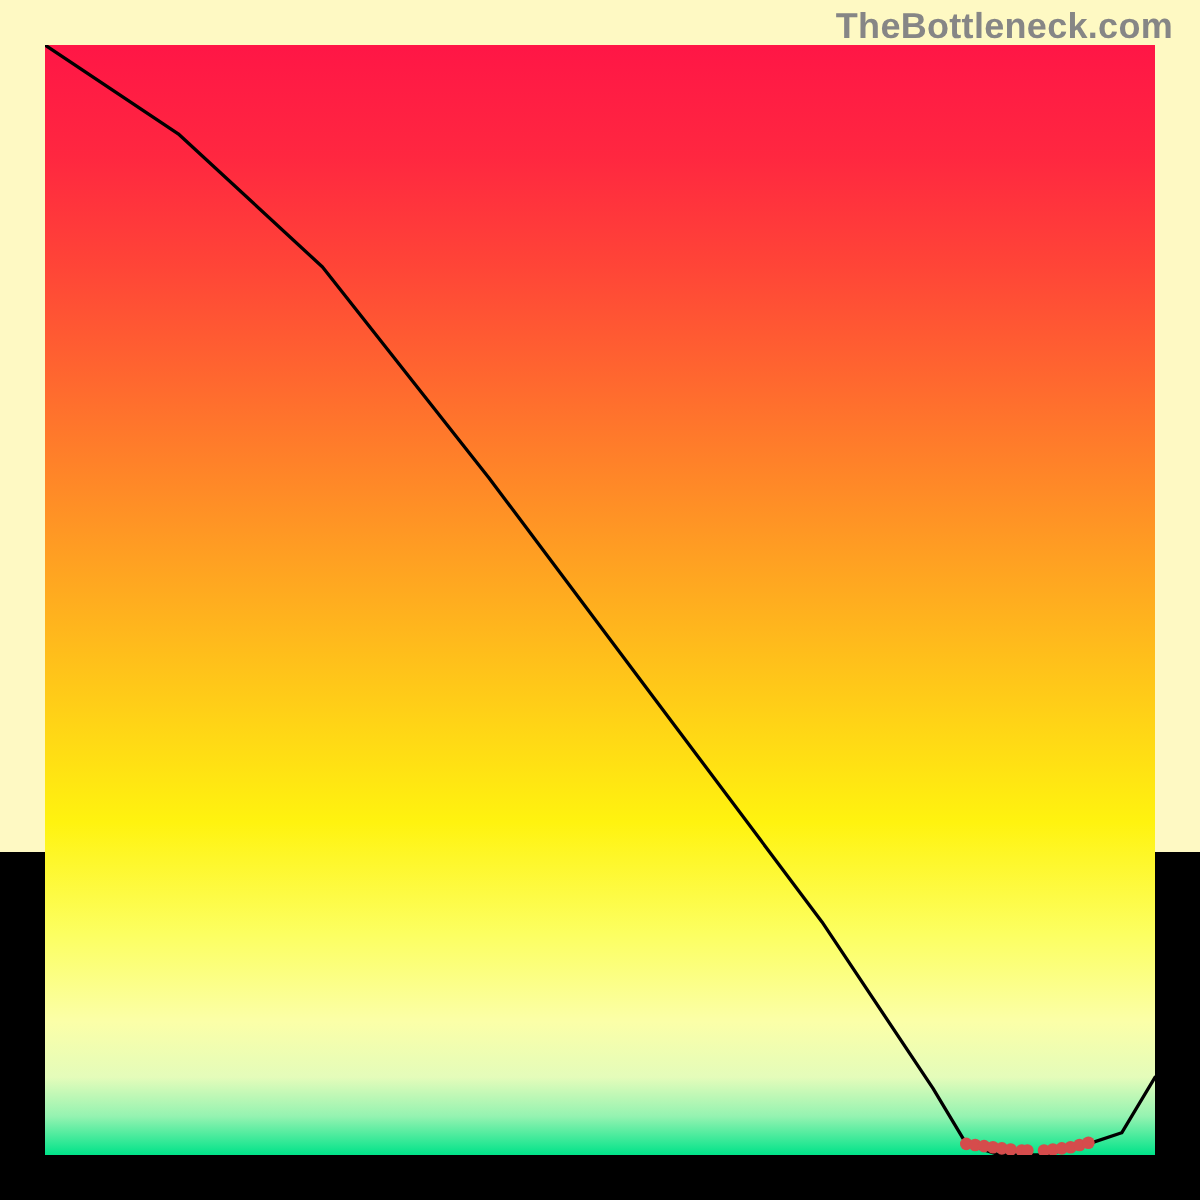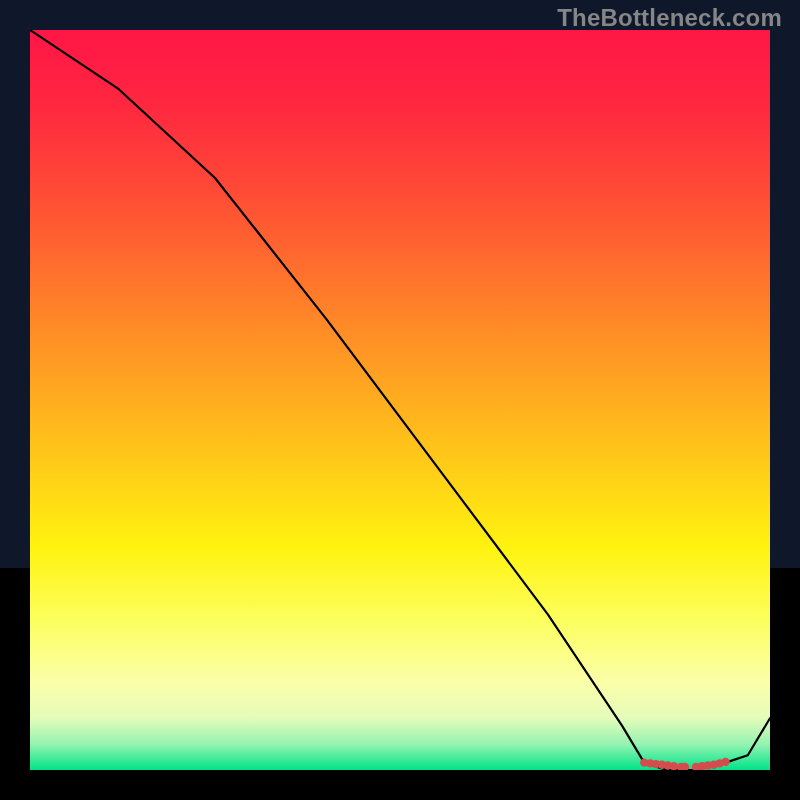--- a/index.html
+++ b/index.html
@@ -8,21 +8,21 @@
     width: 800px;
     height: 800px;
     background: #000;
     font-family: Arial, Helvetica, sans-serif;
     overflow: hidden;
   }
   .stage {
     position: relative;
     width: 800px;
     height: 568px;
-    background: #0f172a;
+    background: #fef9c3;
   }
   .watermark {
     position: absolute;
     top: 4px;
     right: 18px;
     font-size: 24px;
     font-weight: 600;
     color: #868686;
     letter-spacing: 0.2px;
     z-index: 10;

